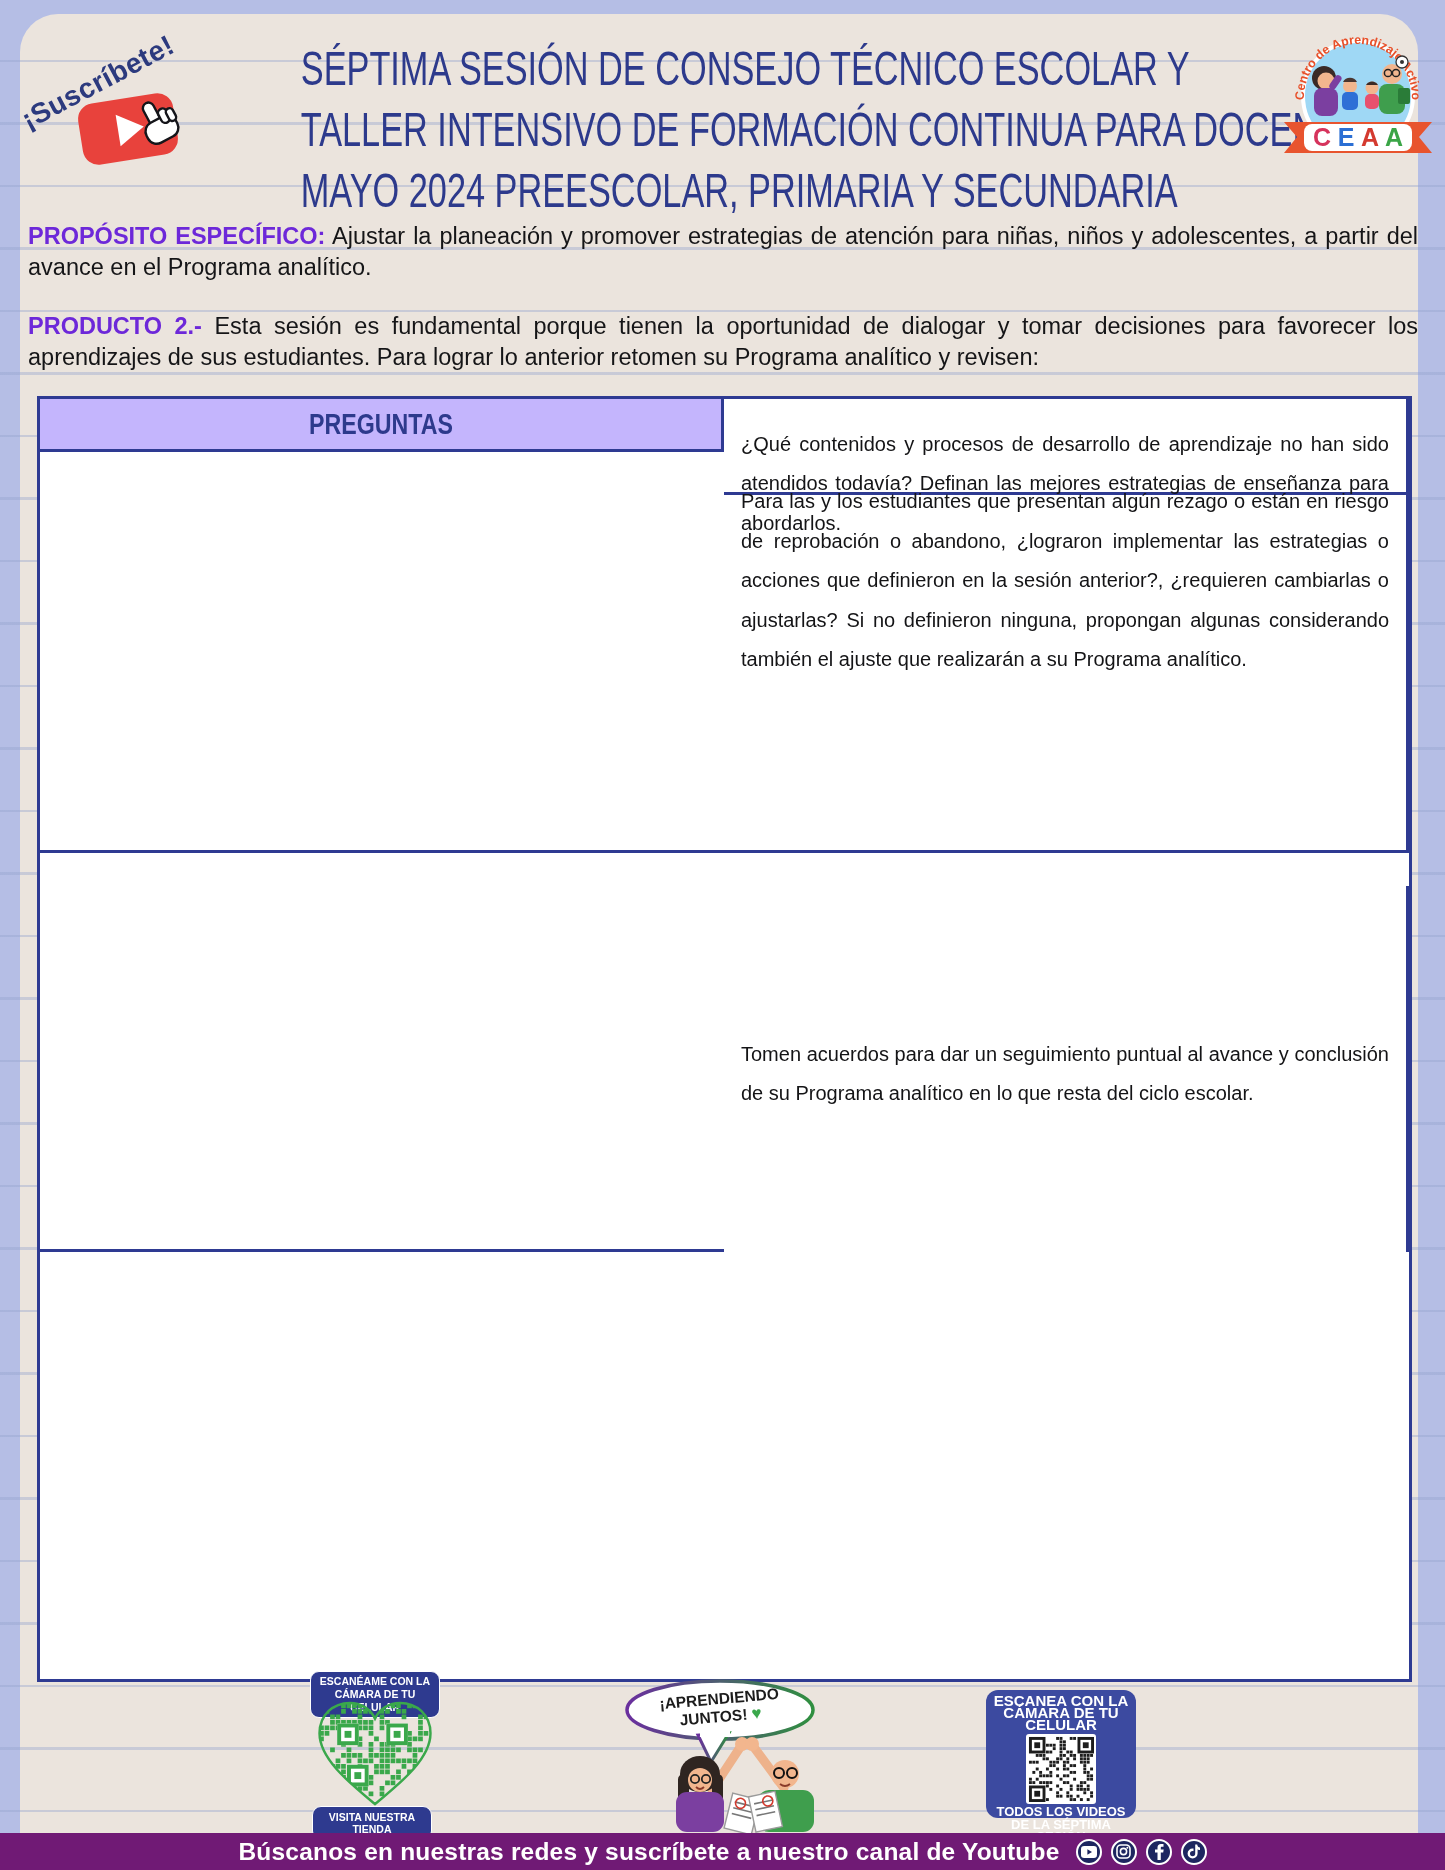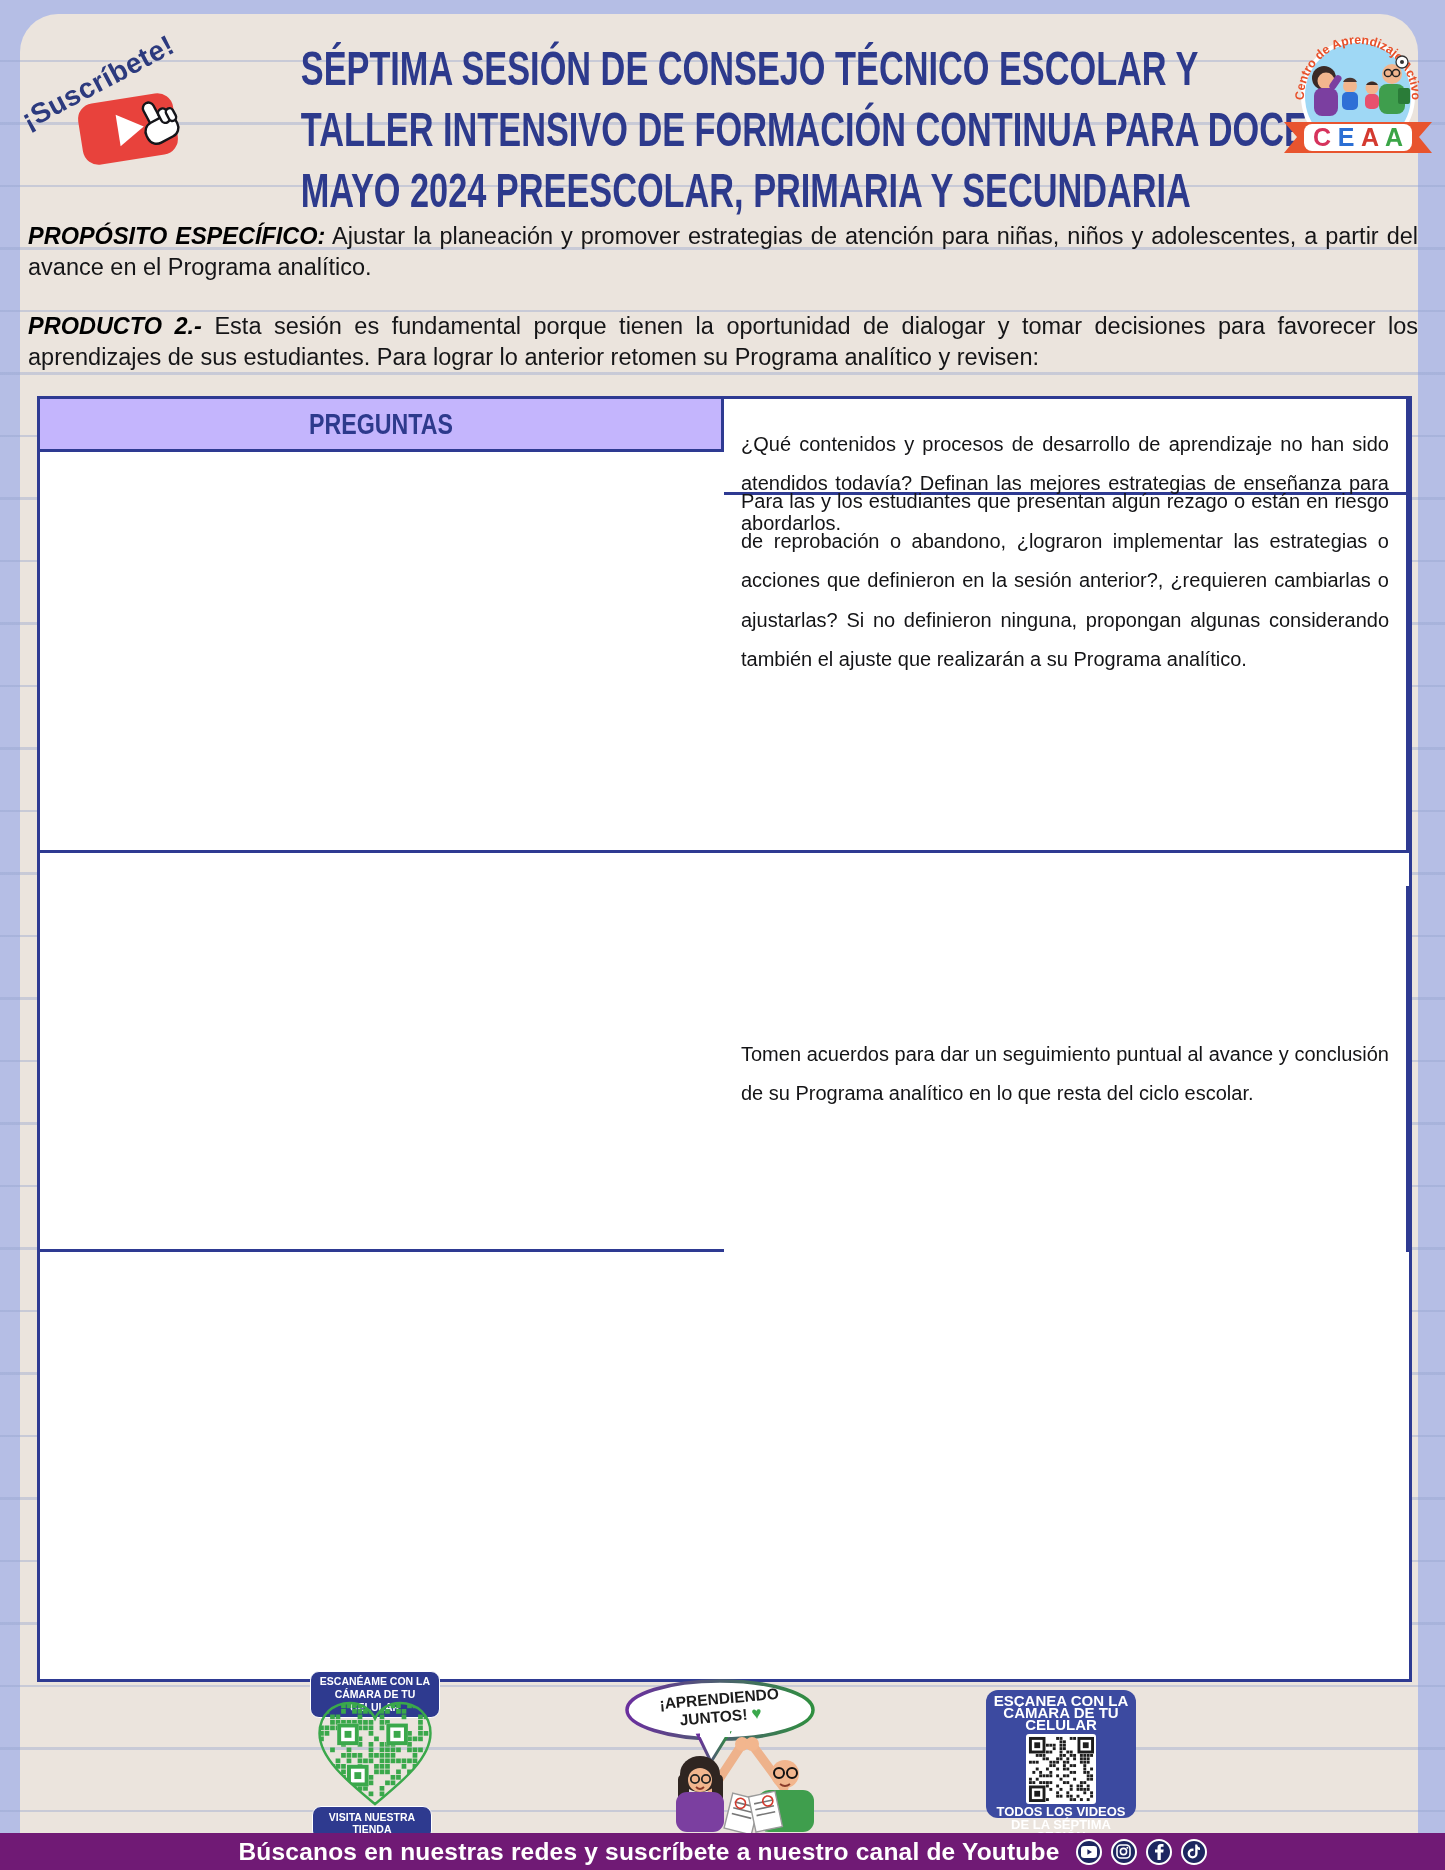--- a/index.html
+++ b/index.html
@@ -13,27 +13,27 @@
   .lift{z-index:10;}
   
   .subscribe{position:absolute;left:16px;top:14px;width:215px;height:165px;}
   .subscribe .lbl{position:absolute;left:8px;top:92px;font-size:28px;font-weight:800;color:#2c3a7e;
         transform:rotate(-28deg);transform-origin:0 50%;letter-spacing:.5px;white-space:nowrap;}
   .playbtn{position:absolute;left:64px;top:84px;width:96px;height:62px;background:#e8423c;border-radius:16px;
         transform:rotate(-9deg);display:flex;align-items:center;justify-content:center;}
   .playbtn .tri{width:0;height:0;border-left:26px solid #fff;border-top:16px solid transparent;border-bottom:16px solid transparent;margin-left:6px;}
   .hand{position:absolute;left:120px;top:84px;transform:rotate(-28deg);}
   
-  .title{position:absolute;left:120px;top:38px;width:1205px;text-align:left;color:#2d3a8c;font-weight:700;}
+  .title{position:absolute;left:120px;top:38px;width:1205px;text-align:left;color:#2d3a8c;font-weight:400;}
   .title .line{font-size:49px;line-height:61px;transform:scaleX(.70);white-space:nowrap;}
   
   .logo{position:absolute;left:1280px;top:26px;width:156px;height:148px;}
   
   .para{position:absolute;left:28px;width:1390px;font-size:23.5px;line-height:31px;color:#151517;text-align:justify;}
-  .para b{color:#000000;font-weight:800;font-style:italic;}
+  .para b{color:#6d28d9;font-weight:800;}
   .p1{top:221px;} .p2{top:311px;}
   
   .qtable{position:absolute;left:37px;top:396px;width:1375px;height:1286px;box-sizing:border-box;
         border:3px solid #2e3a92;background:#fff;display:grid;grid-template-columns:684px 1fr;
         grid-template-rows:53px 401px 399px 427px;z-index:10;}
   .cell{box-sizing:border-box;border-right:3px solid #2e3a92;border-bottom:3px solid #2e3a92;}
   .cell.lastcol{border-right:none;} .cell.lastrow{border-bottom:none;}
   .th{background:#c4b5fd;display:flex;align-items:center;justify-content:center;color:#2d3a8c;font-weight:800;font-size:29px;}
   .th .cond{transform:scaleX(.80);white-space:nowrap;display:inline-block;}
   .td-q{display:flex;flex-direction:column;justify-content:center;padding:8px 17px;font-size:20px;line-height:39.5px;color:#141416;text-align:justify;}

